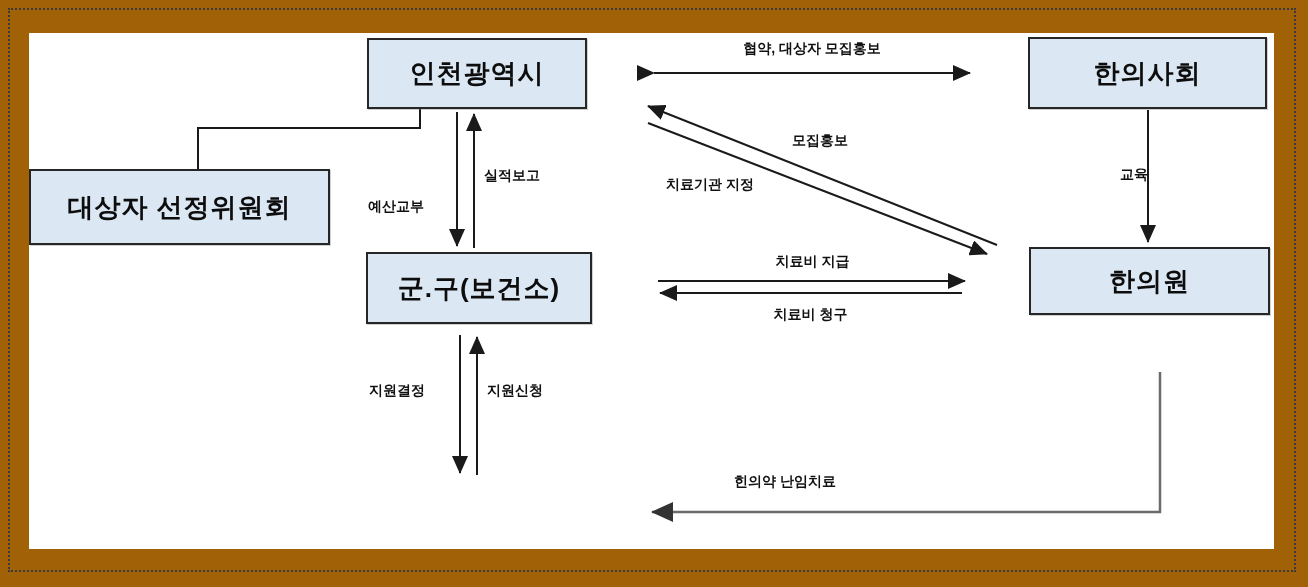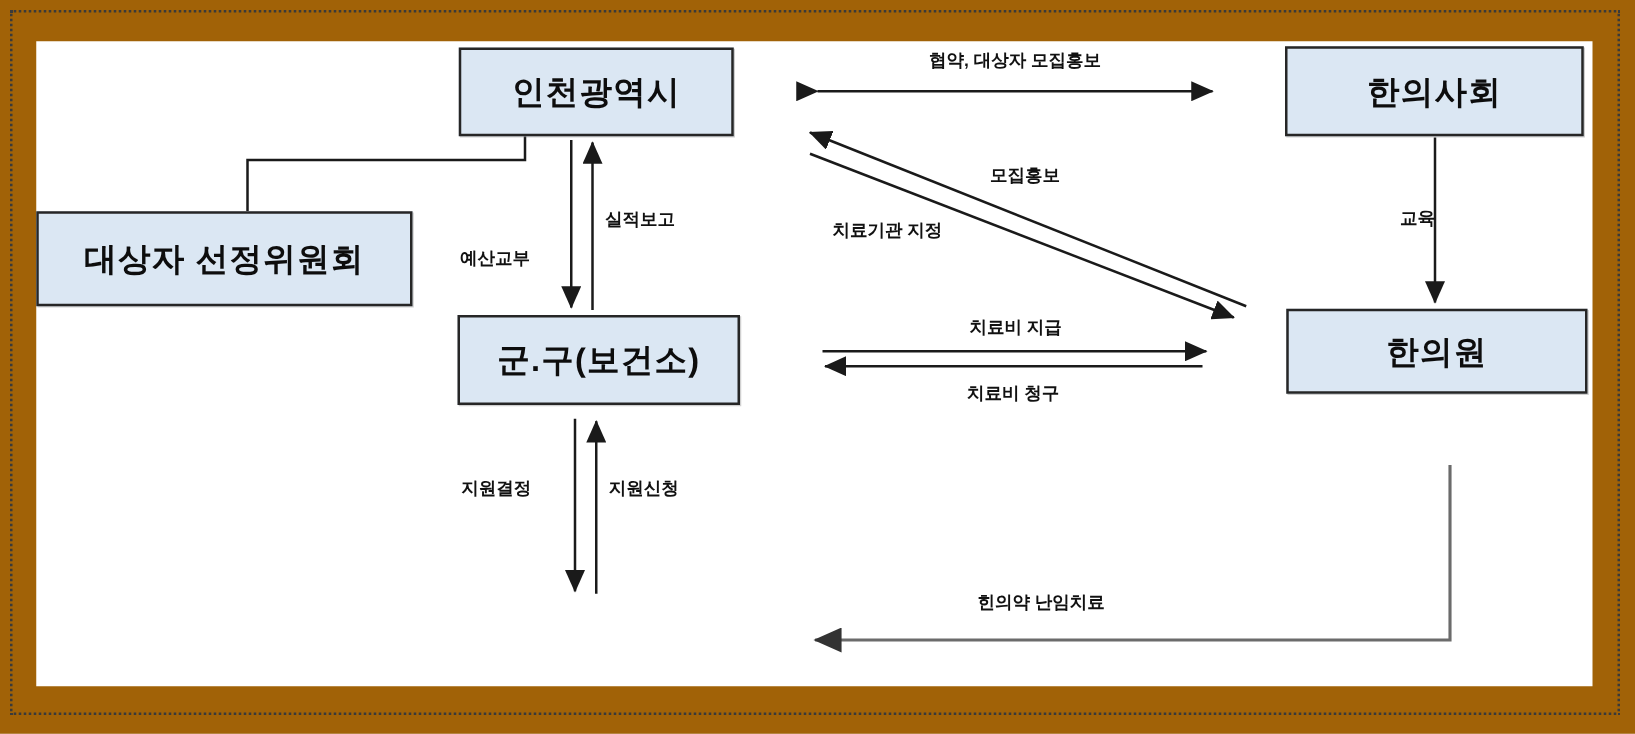--- a/index.html
+++ b/index.html
@@ -47,21 +47,21 @@
   .lbl-agreement   {left:652px;top:40px;width:320px;text-align:center;}
   .lbl-participation{left:792px;top:132px;}
   .lbl-designation {left:666px;top:176px;}
   .lbl-budget      {left:368px;top:167px;margin-top:31px;}
   .lbl-report      {left:484px;top:167px;}
   .lbl-payment     {left:658px;top:253px;width:309px;text-align:center;}
   .lbl-claim       {left:658px;top:306px;width:305px;text-align:center;}
   .lbl-education   {left:1120px;top:166px;}
   .lbl-decision    {left:369px;top:382px;}
   .lbl-application {left:487px;top:382px;}
-  .lbl-treatment   {left:782px;top:473px;}
+  .lbl-treatment   {left:734px;top:473px;}
 
   svg.wires{position:absolute;left:0;top:0;width:1308px;height:587px;}
   .wire{stroke:#1a1a1a;stroke-width:2;fill:none;}
   .wire-gray{stroke:#6b6b6b;stroke-width:2.5;fill:none;}
 </style>
 </head>
 <body>
 
 <div class="stage">
   <div class="canvas"></div>

